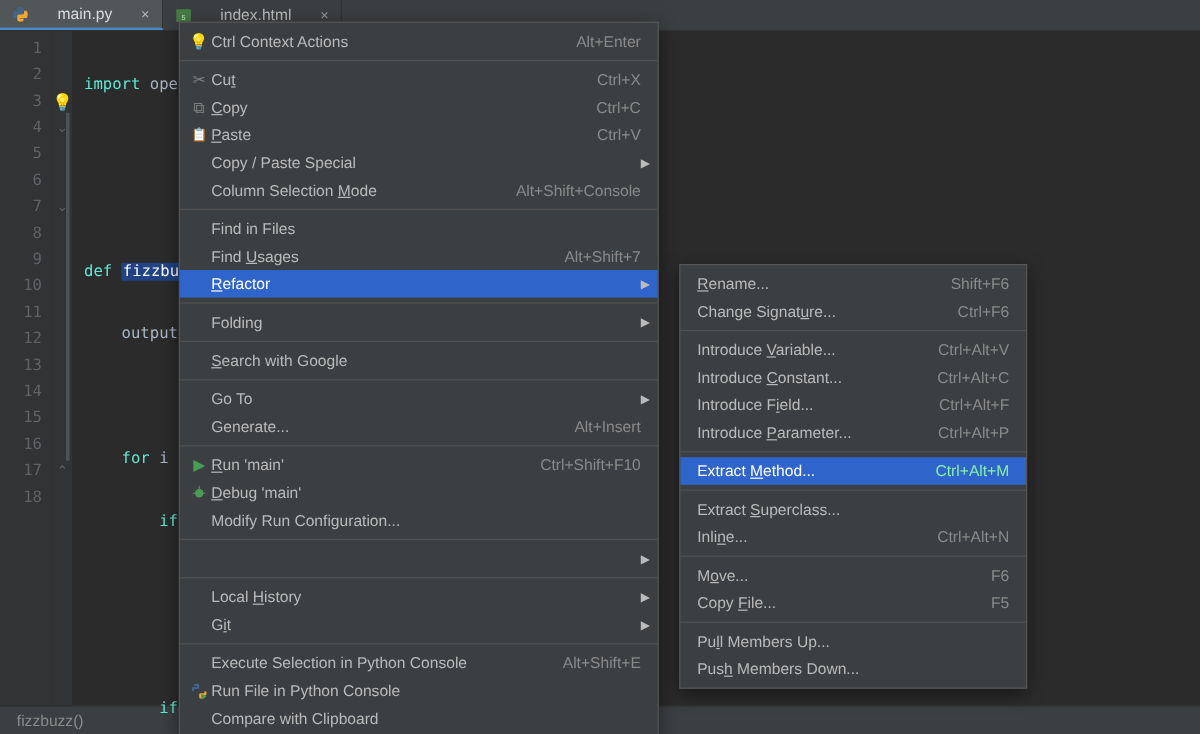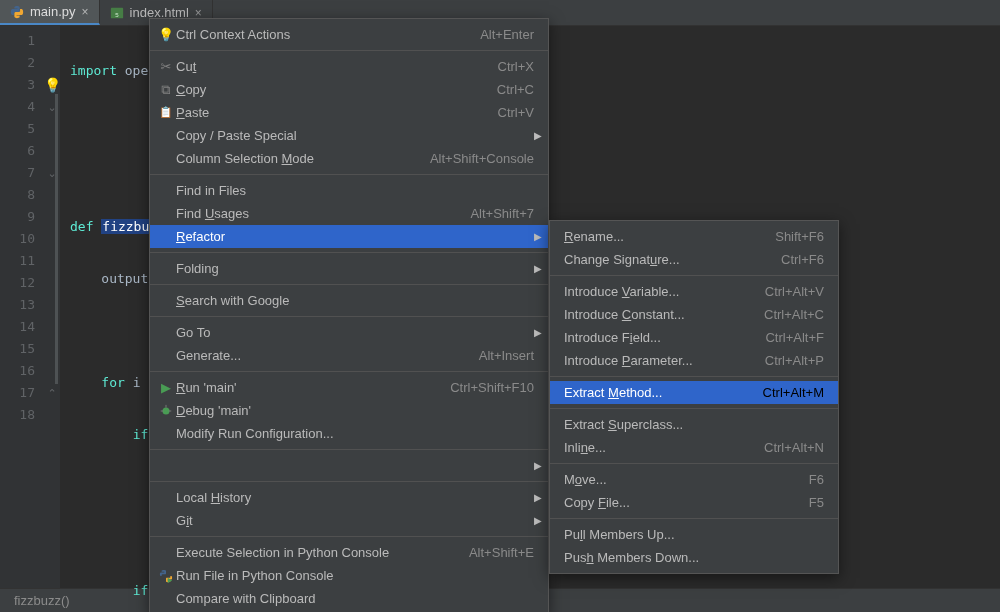--- a/index.html
+++ b/index.html
@@ -18,21 +18,21 @@
   .tab-bar {
     display: flex;
     align-items: center;
     height: 26px;
     background: #3c3f41;
     border-bottom: 1px solid #323232;
   }
   .tab {
     display: flex;
     align-items: center;
-    gap: 6px;
+    gap: 24px;
     padding: 0 10px;
     height: 100%;
     border-right: 1px solid #323232;
     cursor: pointer;
   }
   .tab.active {
     background: #515658;
     color: #dcdcdc;
     border-bottom: 2px solid #4a88c7;
   }
@@ -119,21 +119,21 @@
     padding: 4px 0;
   }
   .ctx-row {
     display:flex;
     align-items:center;
     height: 23px;
     padding: 0 14px 0 6px;
     cursor: pointer;
   }
   .ctx-row.highlight { background: #2f65ca; color:#fff; }
-  .ctx-row.highlight .shortcut { color:#000000; }
+  .ctx-row.highlight .shortcut { color:#86efac; }
   .ctx-icon {
     width: 20px;
     display:inline-flex;
     justify-content:center;
     align-items:center;
     font-size: 13px;
     color:#808080;
   }
   .ctx-label { flex:1; }
   .shortcut { color:#8a8a8a; margin-left: 20px; }
@@ -363,21 +363,21 @@
         </svg>
       </span>
       <span class="ctx-label">Run File in Python Console</span>
     </div>
     <div class="ctx-row">
       <span class="ctx-icon"></span>
       <span class="ctx-label">Compare with Clipboard</span>
     </div>
   </div>
 
-<div class="context-menu" id="ctx-sub" style="left:549px; top:220px; width:290px; min-width:290px;">
+<div class="context-menu" id="ctx-sub" style="left:566px; top:220px; width:290px; min-width:290px;">
     <div class="ctx-row">
       <span class="ctx-icon" style="width: 8px;"></span>
       <span class="ctx-label"><span class="u">R</span>ename...</span>
       <span class="shortcut">Shift+F6</span>
     </div>
     <div class="ctx-row">
       <span class="ctx-icon" style="width: 8px;"></span>
       <span class="ctx-label">Change Signat<span class="u">u</span>re...</span>
       <span class="shortcut">Ctrl+F6</span>
     </div>

